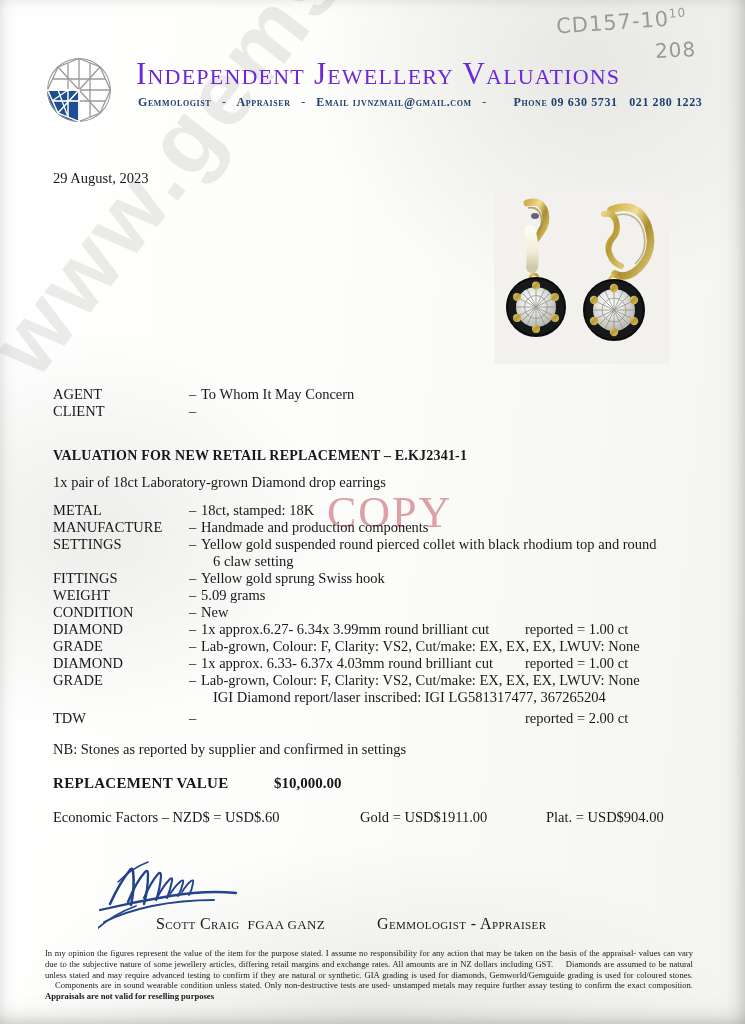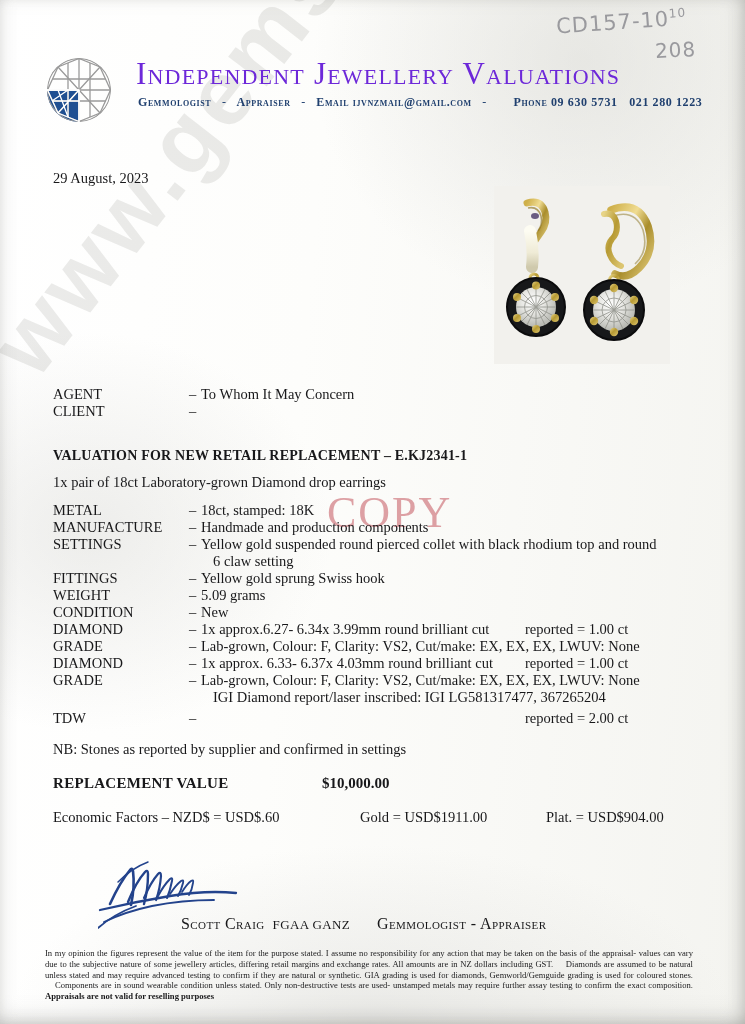--- a/index.html
+++ b/index.html
@@ -137,30 +137,30 @@
     margin-top: 8px;
   }
   .item-line { position: absolute; left: 53px; top: 474px; font-size: 14.5px; }
   .nb-line { position: absolute; left: 53px; top: 741px; font-size: 14.5px; }
   .rv-label {
     position: absolute; left: 53px; top: 775px;
     font-size: 15px; font-weight: 700; letter-spacing: 0.3px;
   }
   .rv-amount {
     position: absolute; left: 274px; top: 775px;
-    font-size: 15px; font-weight: 700; margin-left: 48px;
+    font-size: 15px; font-weight: 700;
   }
   .econ { position: absolute; left: 53px; top: 809px; font-size: 14.5px; }
   .econ-gold { position: absolute; left: 360px; top: 809px; font-size: 14.5px; }
   .econ-plat { position: absolute; left: 546px; top: 809px; font-size: 14.5px; }
 
   
   .signature { position: absolute; left: 98px; top: 852px; width: 220px; height: 78px; }
   .sig-name {
-    position: absolute; left: 181px; top: 915px;
+    position: absolute; left: 156px; top: 915px;
     font-size: 16px; font-variant: small-caps; letter-spacing: 0.4px;
   }
   .sig-name .post { font-size: 13px; padding-left: 8px; }
   .sig-role {
     position: absolute; left: 377px; top: 915px;
     font-size: 16px; font-variant: small-caps; letter-spacing: 0.4px;
   }
 
   
   .footer {

